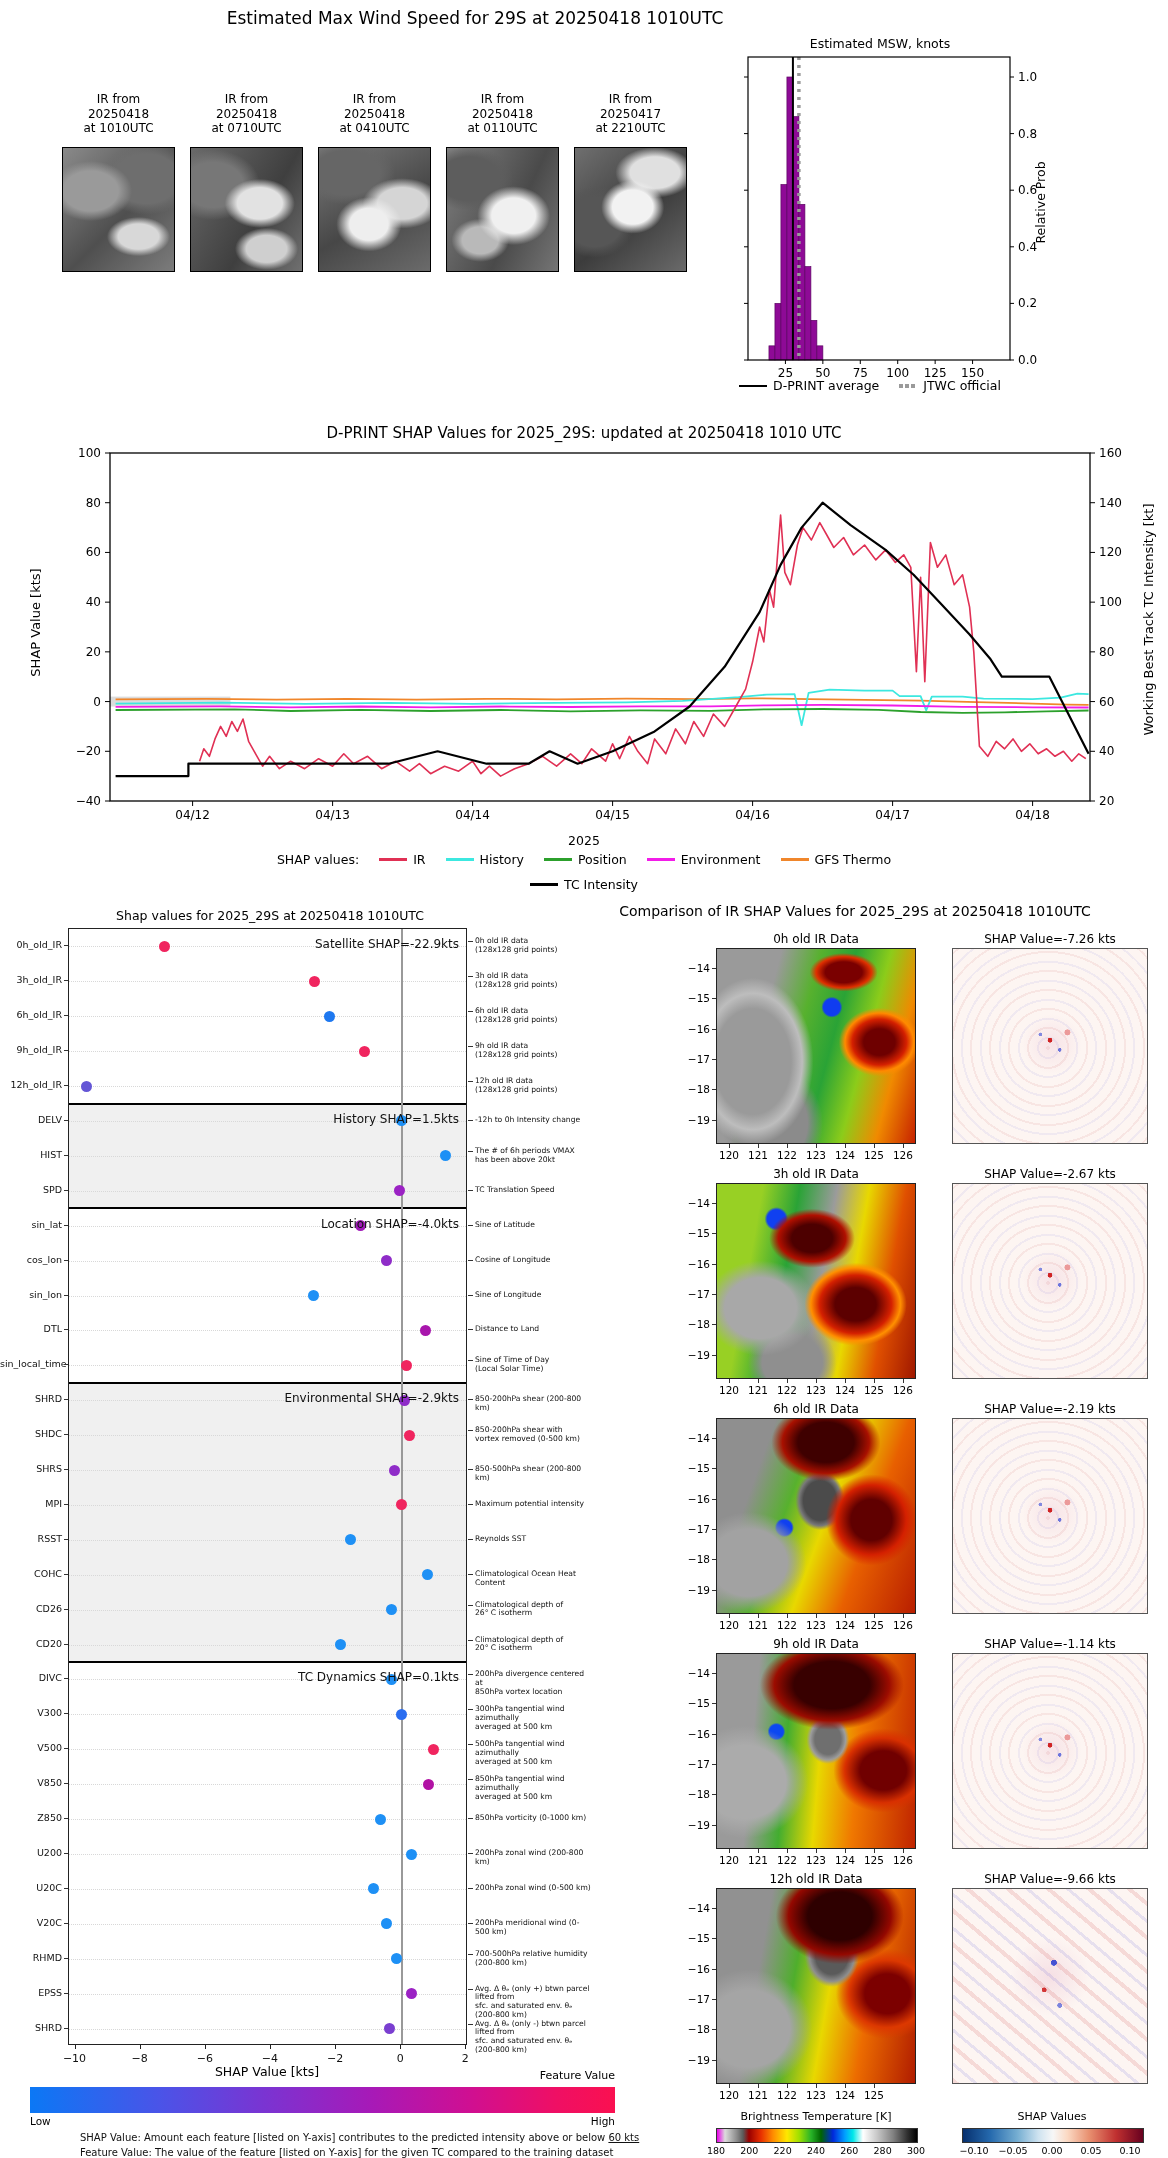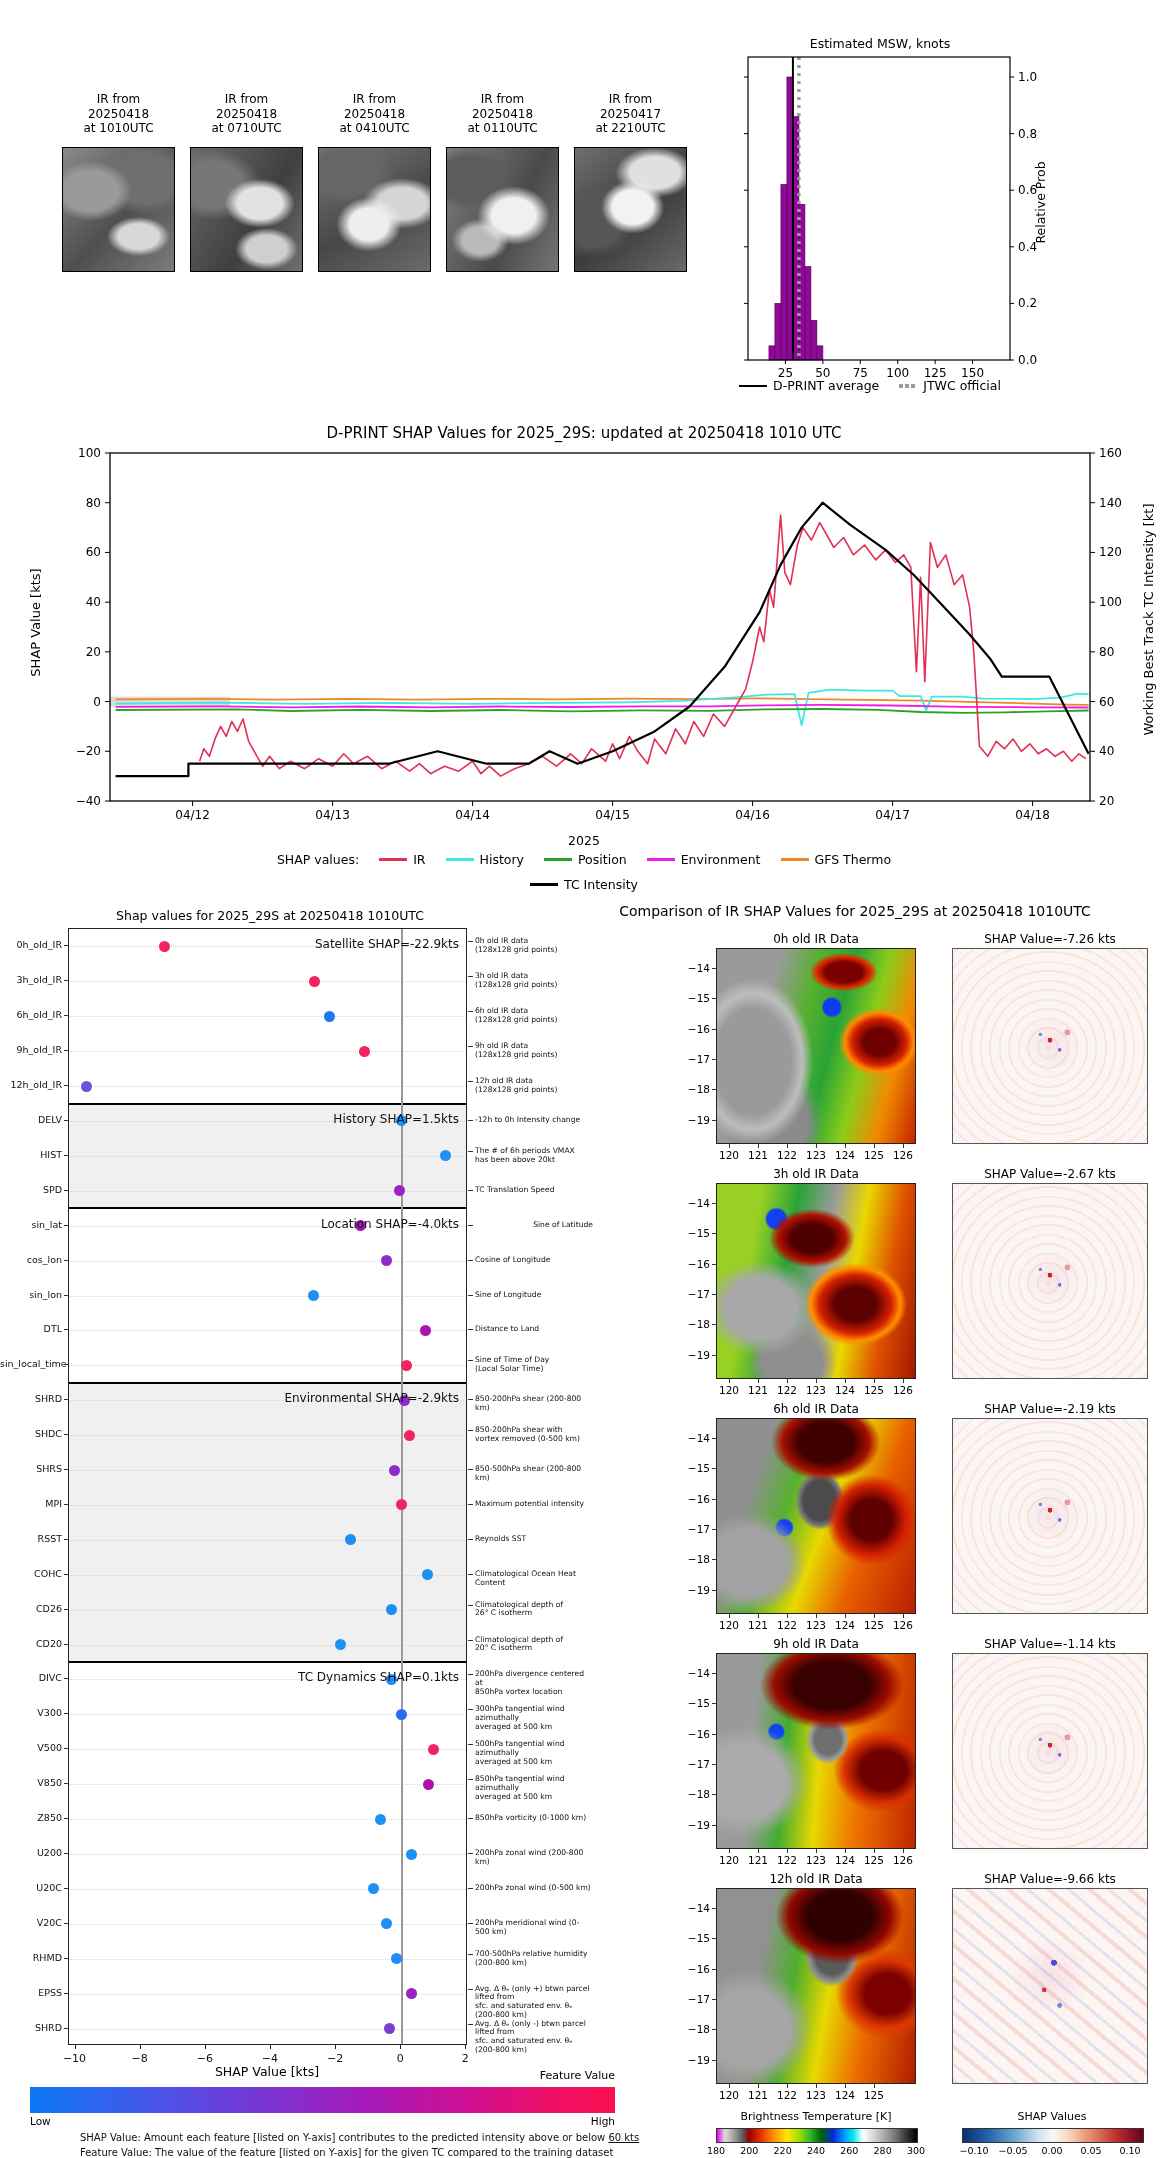--- a/index.html
+++ b/index.html
@@ -52,20 +52,21 @@
   .dp-desc{position:absolute;font-size:7.6px;line-height:8.8px;color:#111;width:118px;}
   .dp-desc::before{content:"";position:absolute;left:-7px;top:4px;width:5px;height:1px;background:#333;}
   .dp-code{position:absolute;font-size:9.5px;color:#111;width:62px;text-align:right;}
   .dp-hdr{position:absolute;font-size:12px;color:#111;text-align:right;width:300px;}
   .tick-lbl{position:absolute;font-size:11px;color:#111;text-align:center;}
 </style>
 </head>
 <body>
 
 <div class="page">
+  <div class="abs ctr main-title">Estimated Max Wind Speed for 29S at 20250418 1010UTC</div>
   <div id="thumbs">
       <div class="abs ctr" style="left: 54px; top: 92px; width: 129px; font-size: 12px; line-height: 14.5px;">
         <div>IR from</div>
         <div>20250418</div>
         <div>at 1010UTC</div>
       </div>
       <div class="sat s0 abs" style="left: 62px; top: 147px;"></div>
       <div class="abs ctr" style="left: 182px; top: 92px; width: 129px; font-size: 12px; line-height: 14.5px;">
         <div>IR from</div>
         <div>20250418</div>
@@ -364,21 +365,21 @@
         <div>The # of 6h periods VMAX</div>
         <div>has been above 20kt</div>
       </div>
       <div class="dp-code" style="left: 0px; top: 1183.8px;">SPD</div>
       <div style="position: absolute; left: 64px; top: 1189.8px; width: 4px; height: 1px; background: rgb(51, 51, 51);"></div>
       <div class="dp-desc" style="left: 475px; top: 1185.8px;">
         <div>TC Translation Speed</div>
       </div>
       <div class="dp-code" style="left: 0px; top: 1218.7px;">sin_lat</div>
       <div style="position: absolute; left: 64px; top: 1224.7px; width: 4px; height: 1px; background: rgb(51, 51, 51);"></div>
-      <div class="dp-desc" style="left: 475px; top: 1220.7px; text-align: right;">
+      <div class="dp-desc" style="left: 475px; top: 1220.7px;">
         <div>Sine of Latitude</div>
       </div>
       <div class="dp-code" style="left: 0px; top: 1253.61px;">cos_lon</div>
       <div style="position: absolute; left: 64px; top: 1259.61px; width: 4px; height: 1px; background: rgb(51, 51, 51);"></div>
       <div class="dp-desc" style="left: 475px; top: 1255.61px;">
         <div>Cosine of Longitude</div>
       </div>
       <div class="dp-code" style="left: 0px; top: 1288.52px;">sin_lon</div>
       <div style="position: absolute; left: 64px; top: 1294.52px; width: 4px; height: 1px; background: rgb(51, 51, 51);"></div>
       <div class="dp-desc" style="left: 475px; top: 1290.52px;">

